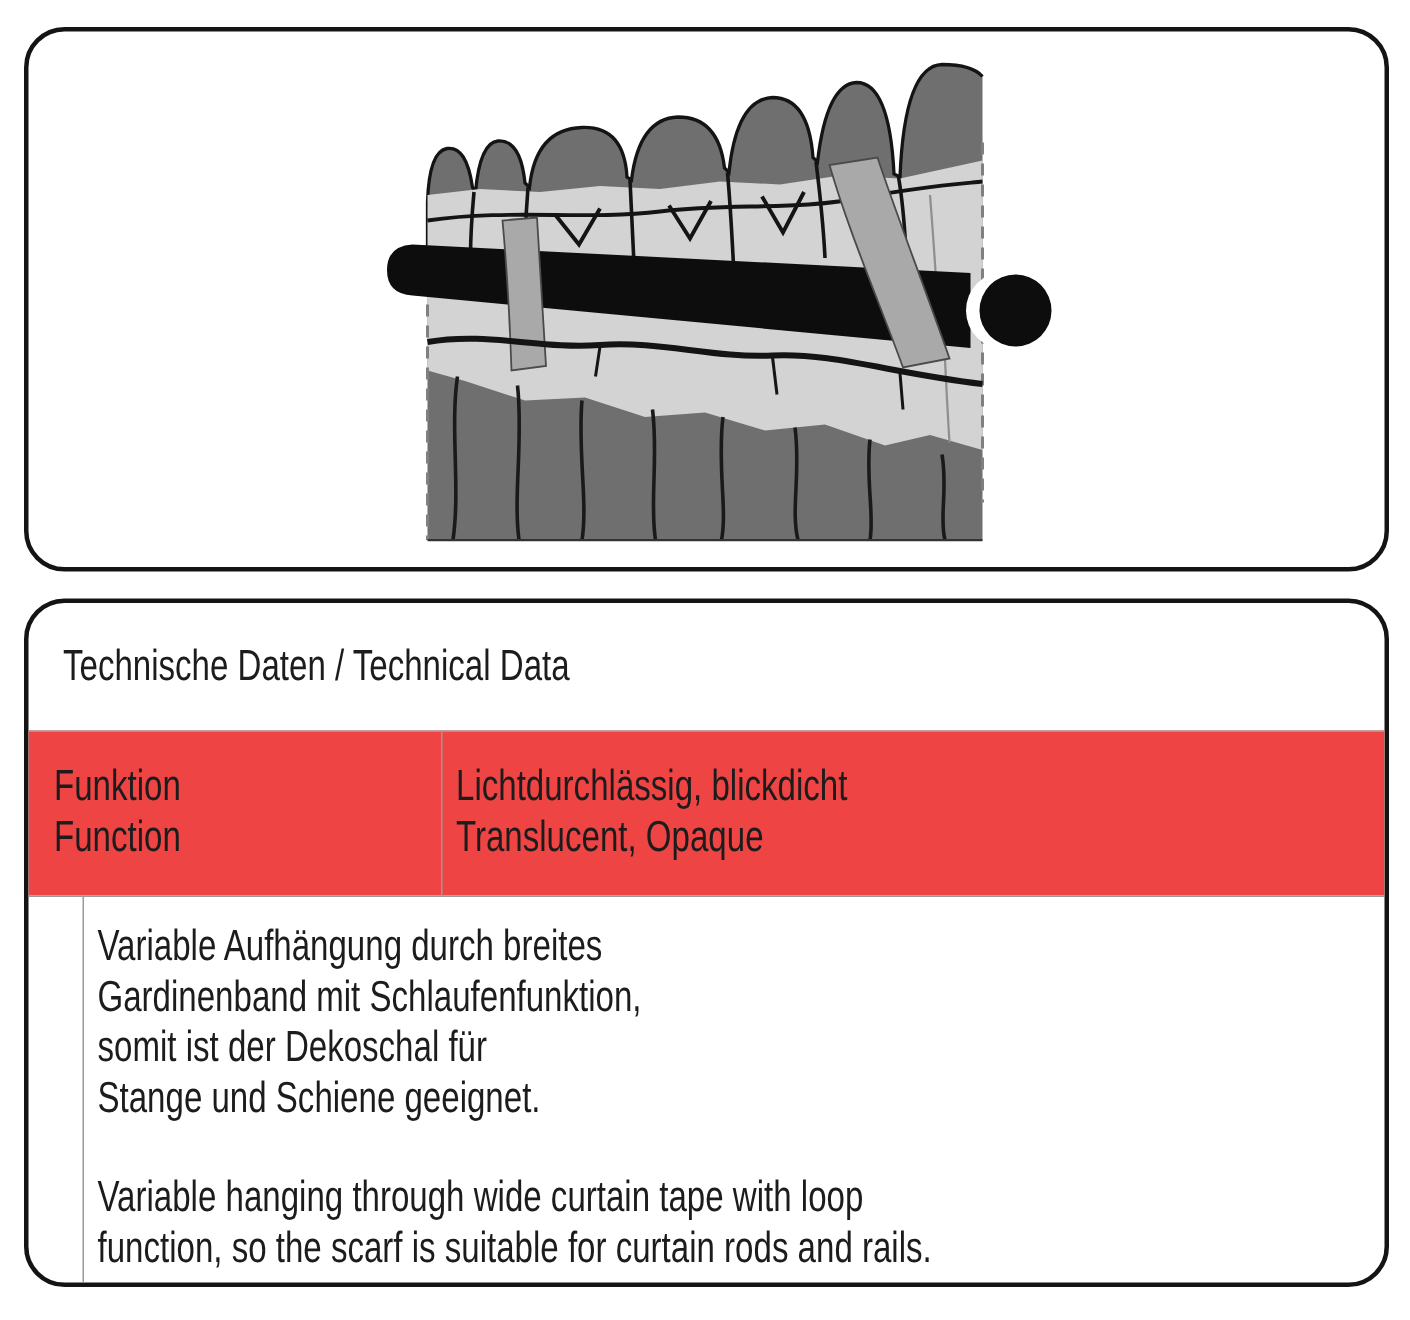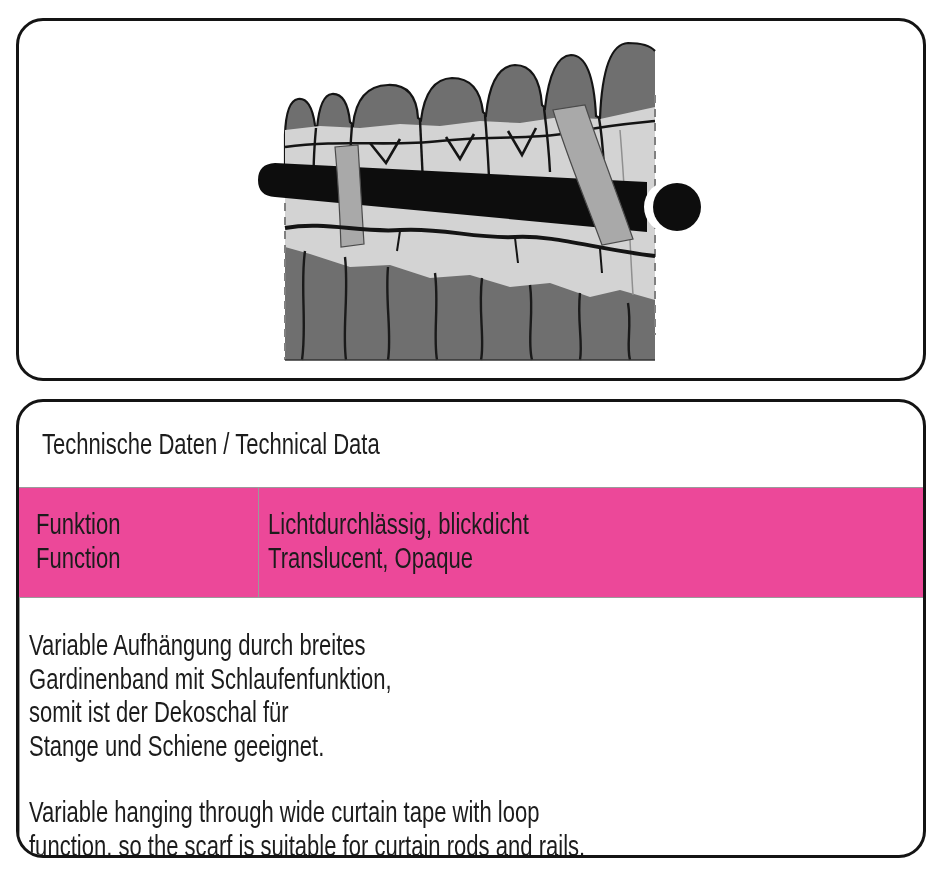--- a/index.html
+++ b/index.html
@@ -23,27 +23,27 @@
     transform:scaleX(0.76); transform-origin:0 50%;
     font-size:29px; line-height:33.5px; letter-spacing:0;
     white-space:pre-line;
   }
 
   .tbl-header {
     height:85px; display:flex; align-items:center;
     padding-left:23px; box-sizing:border-box;
   }
   .tbl-row { display:flex; border-top:1px solid #9a9a9a; box-sizing:border-box; }
-  .row-function { background:#ec4899; height:110px; }
+  .row-function { background:#ef4444; height:110px; }
   .row-variant  { height:258px; }
   .cell-label { flex:0 0 239px; width:239px; box-sizing:border-box; position:relative; }
-  .cell-value { flex:1; border-left:1px solid #9a9a9a; box-sizing:border-box; padding-left:9px; }
+  .cell-value { flex:1; border-left:1px solid #9a9a9a; box-sizing:border-box; padding-left:9px;margin-left:36px; }
   .row-function .cell-label { padding:20px 0 0 17px; }
   .row-function .cell-value { padding-top:20px; }
-  .row-variant .cell-value  { padding-top:31px; }
+  .row-variant .cell-value  { padding-top:17px; }
   .lbl-de  { position:absolute; left:17px; top:63px;  }
   .lbl-en  { position:absolute; left:17px; top:164px; }
   .value-en-block { margin-top:33px; }
 </style>
 </head>
 <body>
 
 <div class="panel panel-top">
   <svg class="illus" width="460" height="335" viewBox="0 0 460 335">
 

